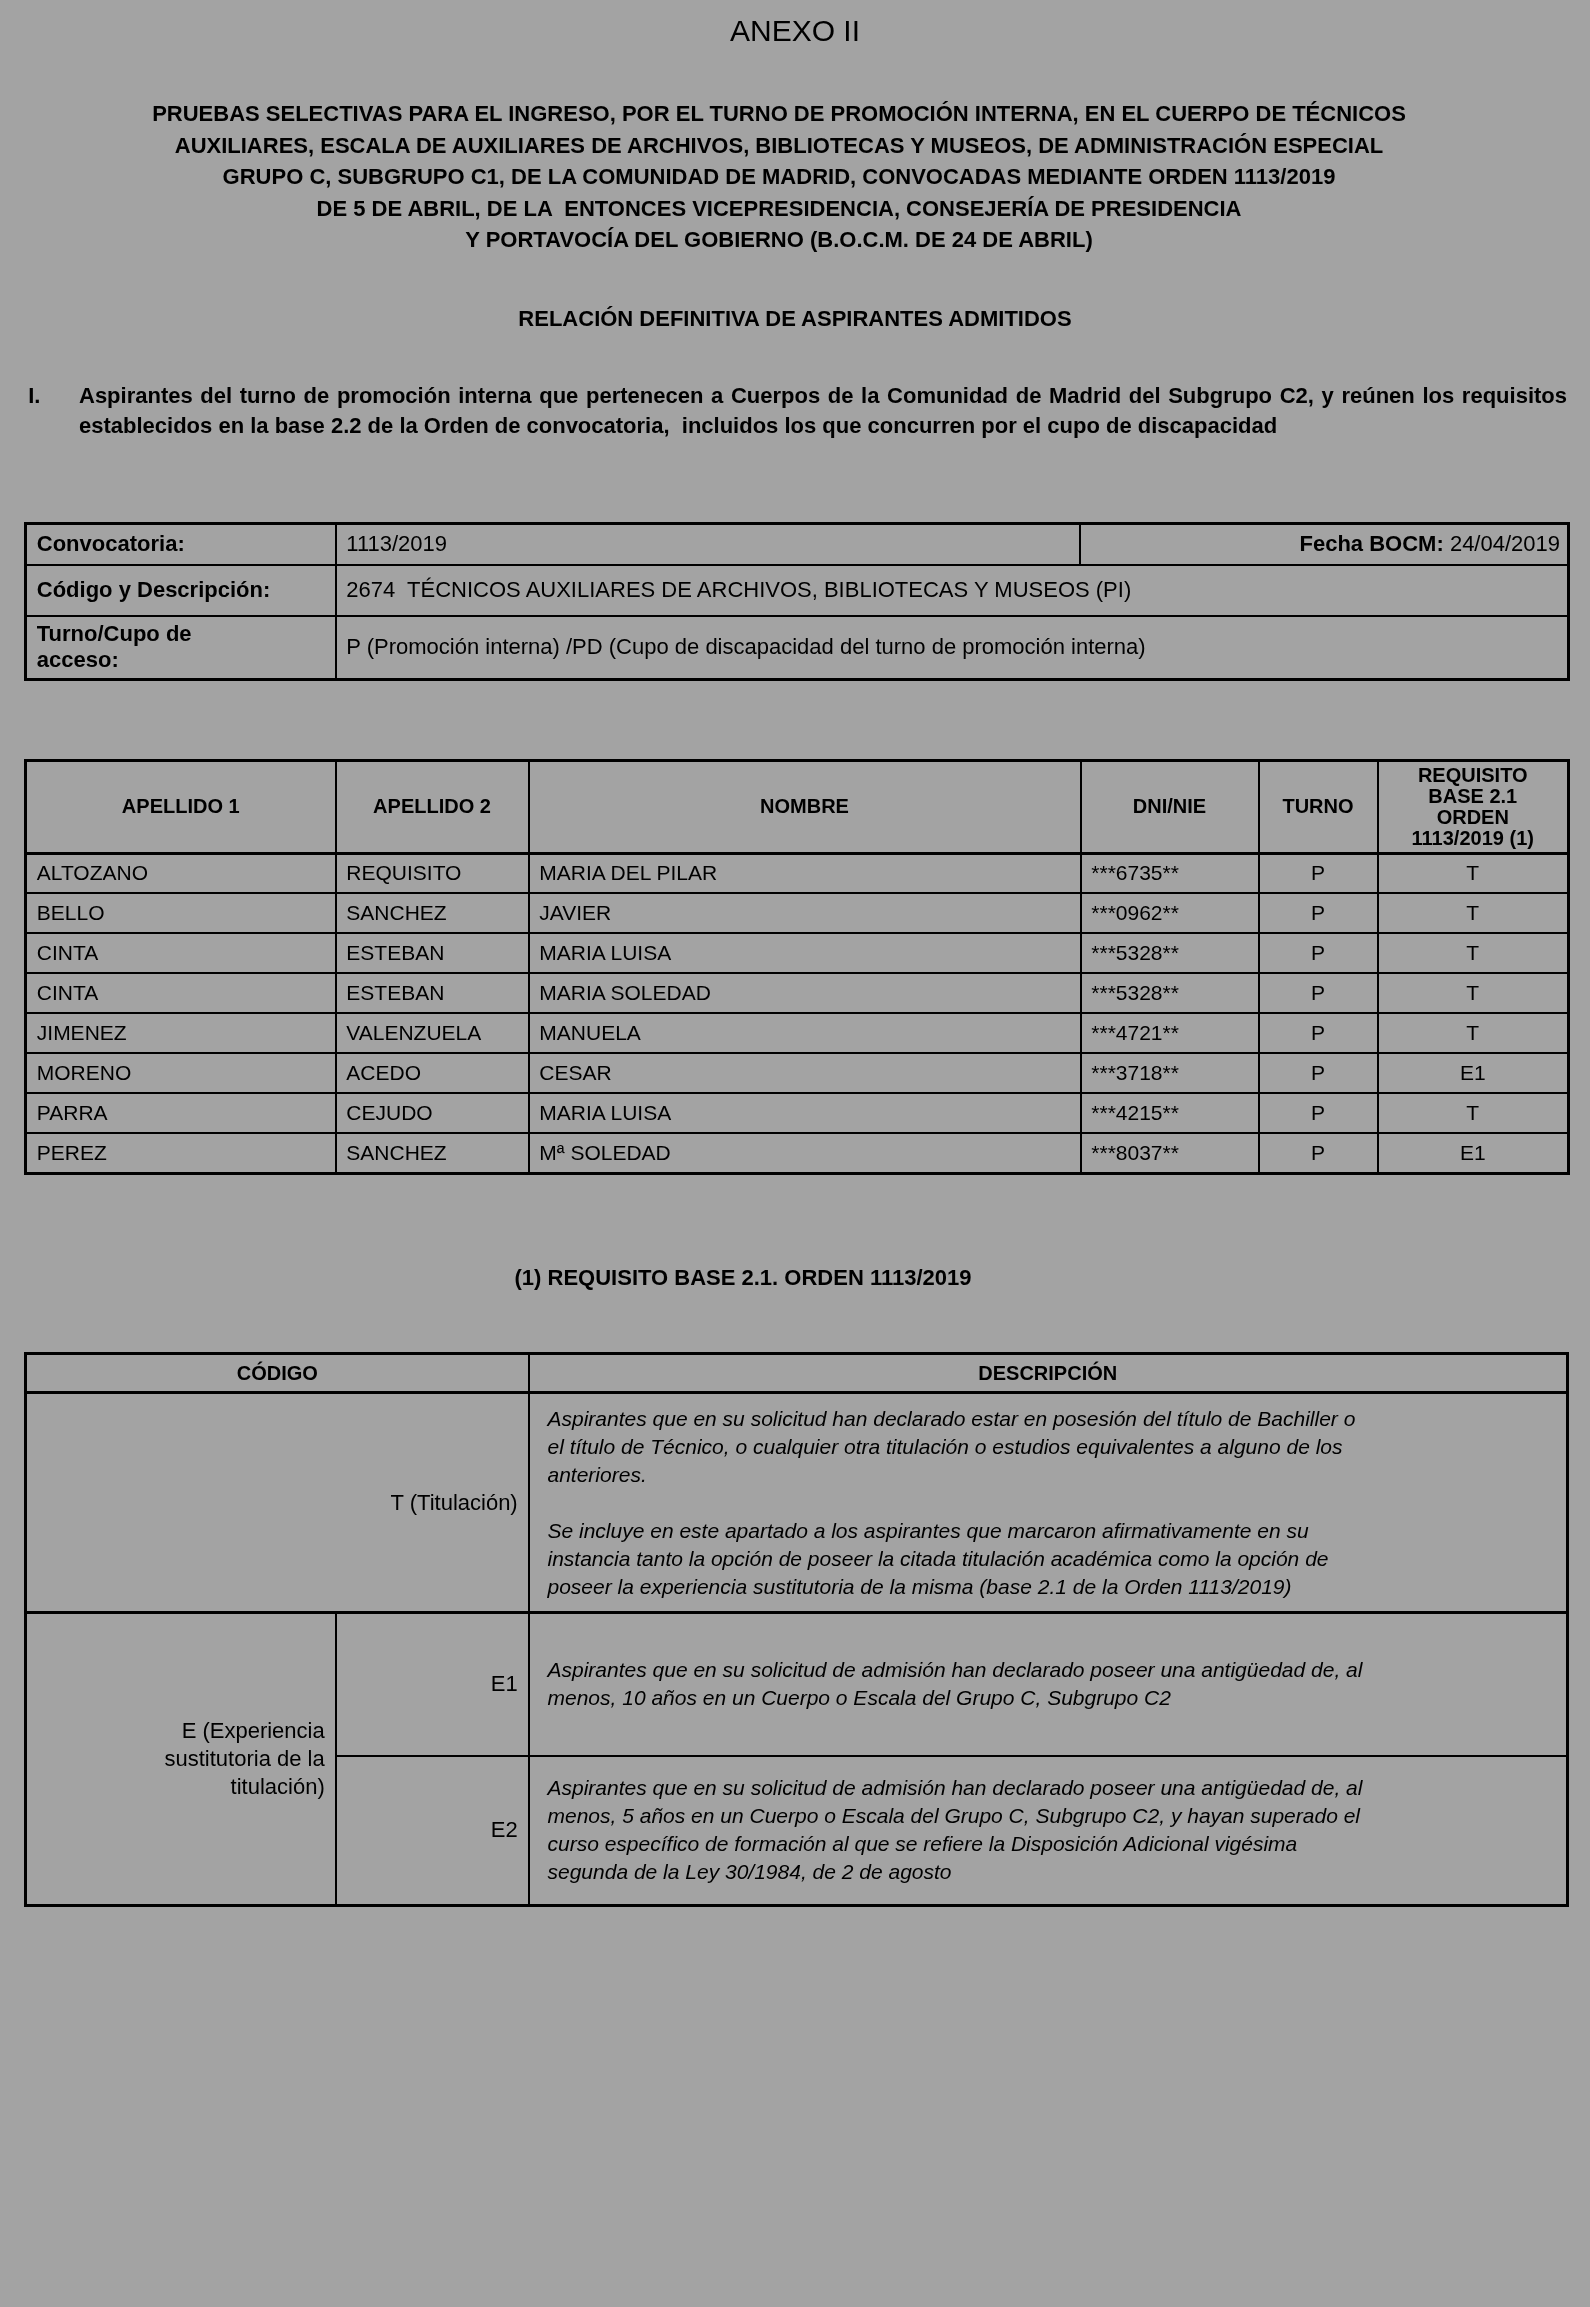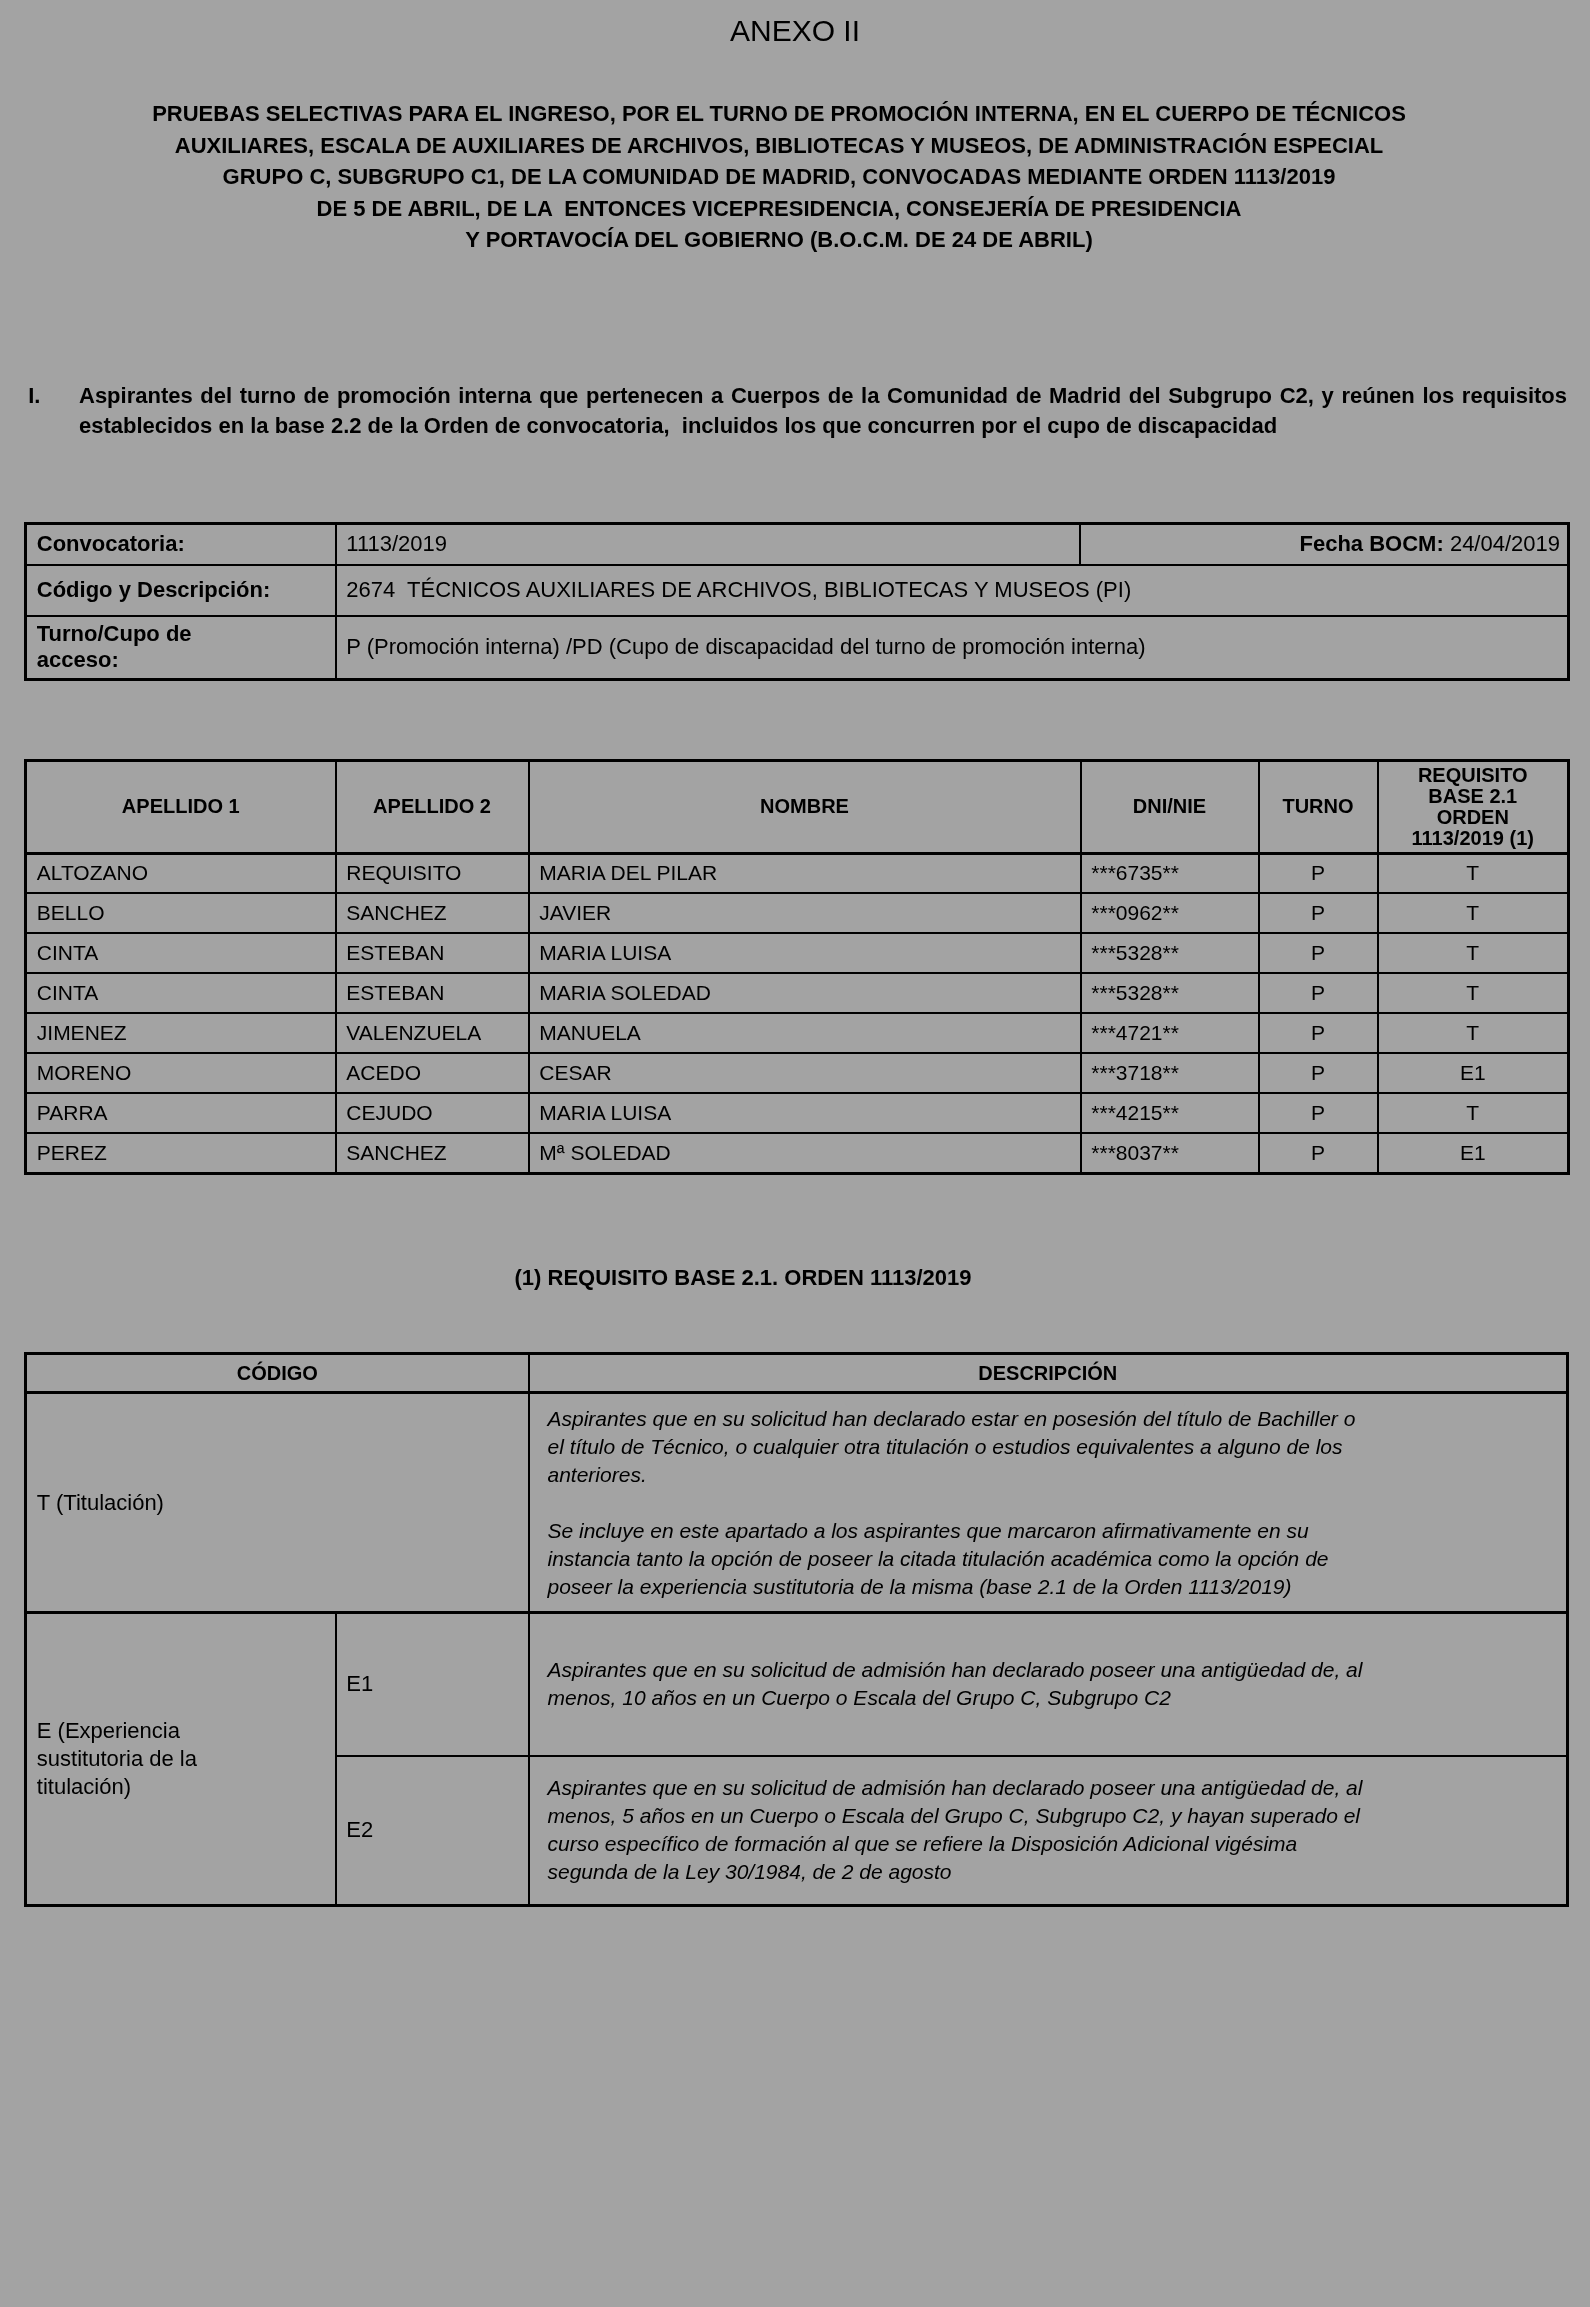--- a/index.html
+++ b/index.html
@@ -66,41 +66,42 @@
     position:absolute;top:1264px;left:0;width:1486px;
     text-align:center;font-weight:bold;font-size:22px;line-height:28px;
   }
 
   
   #codes-table{top:1352px;width:1543px;}
   #codes-table th{
     font-size:20px;font-weight:bold;text-align:center;
     border-bottom:3.5px solid #000;padding:2.8px 5.6px;
   }
-  .code-lbl{font-size:22px;line-height:28px;text-align:left;}
+  .code-lbl{font-size:22px;line-height:28px;text-align:right;}
   .desc{
     font-style:italic;font-size:21px;line-height:28px;
     text-align:left;padding:9.8px 18px;
   }
   .t-row td{border-bottom:3.5px solid #000;}
   .e1-row td{border-bottom:2.8px solid #000;}
 </style>
 </head>
 <body>
 
 <div class="page">
 
   <div class="title">ANEXO II</div>
 
   <div class="intro pre">PRUEBAS SELECTIVAS PARA EL INGRESO, POR EL TURNO DE PROMOCIÓN INTERNA, EN EL CUERPO DE TÉCNICOS
 AUXILIARES, ESCALA DE AUXILIARES DE ARCHIVOS, BIBLIOTECAS Y MUSEOS, DE ADMINISTRACIÓN ESPECIAL
 GRUPO C, SUBGRUPO C1, DE LA COMUNIDAD DE MADRID, CONVOCADAS MEDIANTE ORDEN 1113/2019
 DE 5 DE ABRIL, DE LA  ENTONCES VICEPRESIDENCIA, CONSEJERÍA DE PRESIDENCIA
 Y PORTAVOCÍA DEL GOBIERNO (B.O.C.M. DE 24 DE ABRIL)</div>
 
+  <div class="subtitle">RELACIÓN DEFINITIVA DE ASPIRANTES ADMITIDOS</div>
 
   <div class="item">
     <span class="marker">I.</span>
     <span class="pre">Aspirantes del turno de promoción interna que pertenecen a Cuerpos de la Comunidad de Madrid del Subgrupo C2, y reúnen los requisitos establecidos en la base 2.2 de la Orden de convocatoria,  incluidos los que concurren por el cupo de discapacidad</span>
   </div>
 
   <table id="info-table">
     <colgroup>
         <col style="width:310px">
         <col style="width:744px">

